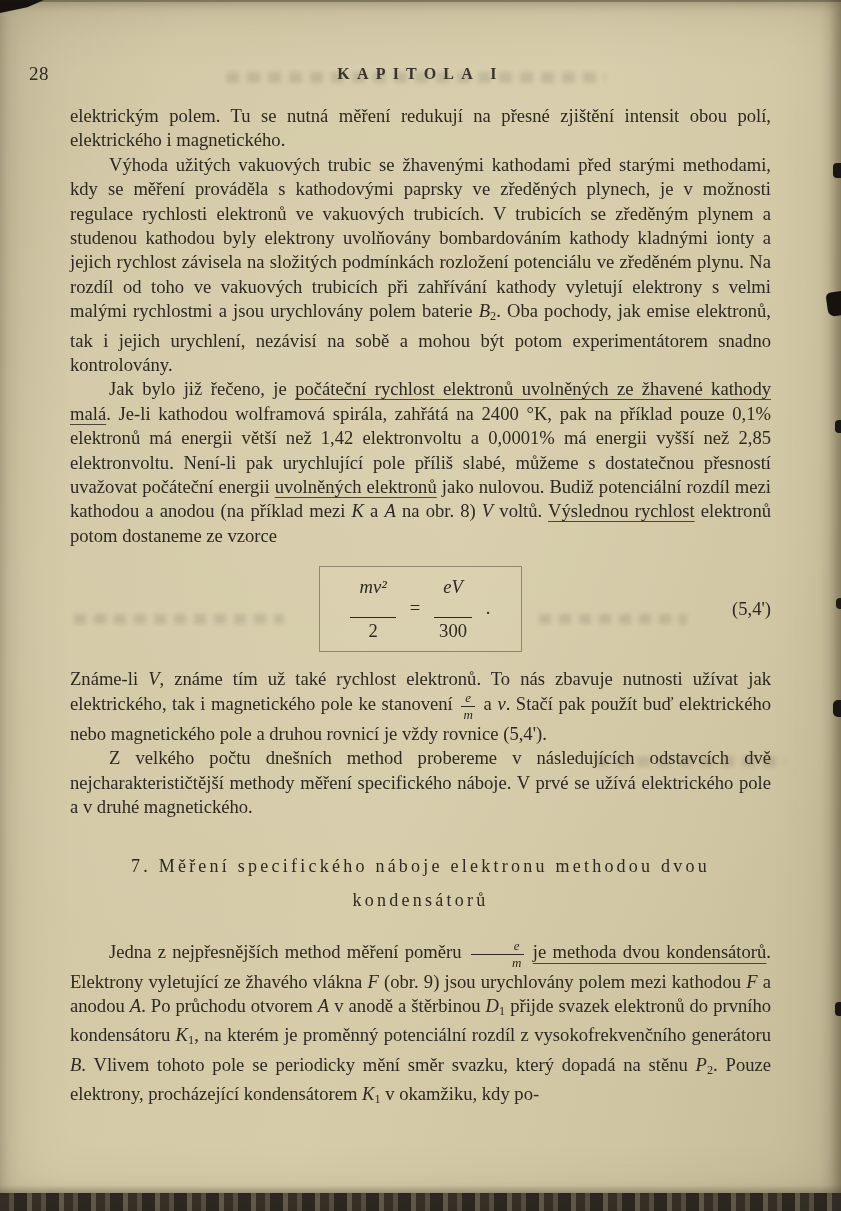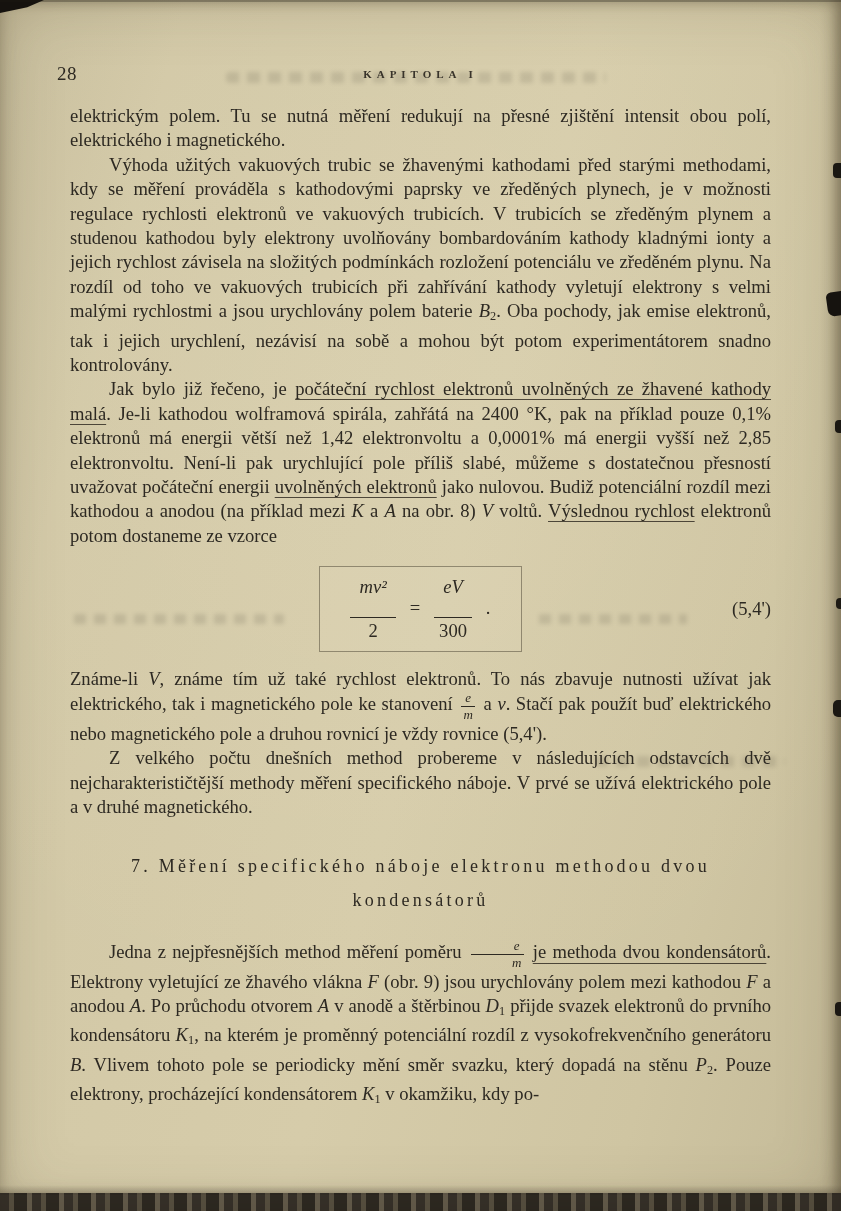--- a/index.html
+++ b/index.html
@@ -17,22 +17,22 @@
     font-size:18.6px;
     line-height:24.4px;
     box-shadow:
       inset 0 0 62px rgba(90,78,52,.26),
       inset -10px 0 14px -4px rgba(58,48,30,.34),
       inset 0 -12px 20px rgba(64,54,36,.22),
       inset 0 6px 10px rgba(64,54,36,.14);
   }
   
   .running-head{position:relative;padding:62px 70px 0;height:28px;}
-  .page-num{position:absolute;left:29px;top:62px;font-size:19px;letter-spacing:.03em;margin-left:28px;}
-  .chapter{display:block;text-align:center;letter-spacing:.45em;font-size:11px;font-weight:bold;color:#39342b;}
+  .page-num{position:absolute;left:29px;top:62px;font-size:19px;letter-spacing:.03em;}
+  .chapter{display:block;text-align:center;letter-spacing:.45em;font-size:16px;font-weight:bold;color:#39342b;}
   
   .body-text{position:relative;margin:14px 70px 0;text-align:justify;hyphens:auto;}
   .para{margin:0;}
   .para.indent{text-indent:2.1em;font-family:Liberation Serif, serif;}
   .it{font-style:italic;}
   .ul{text-decoration:underline;text-decoration-thickness:1px;text-underline-offset:3.5px;text-decoration-color:rgba(52,46,36,.85);}
   .sb{font-size:.66em;vertical-align:-.24em;}
   
   .ifrac{display:inline-flex;flex-direction:column;align-items:center;vertical-align:middle;line-height:1.05;margin:0 3px;font-style:italic;}
   .ifrac .fnum{padding:0 4px 1px;border-bottom:1px solid #2d2922;font-size:13px;}

